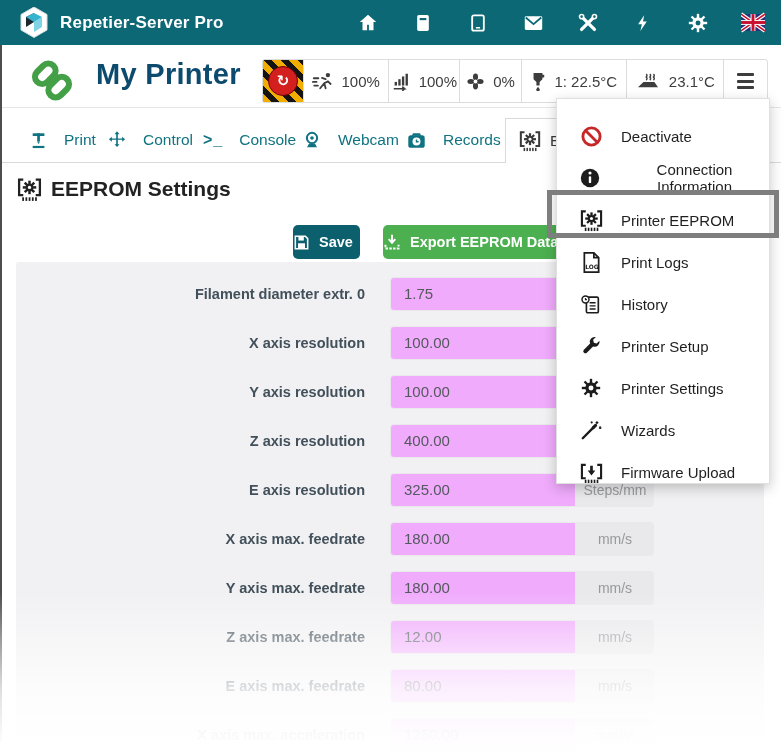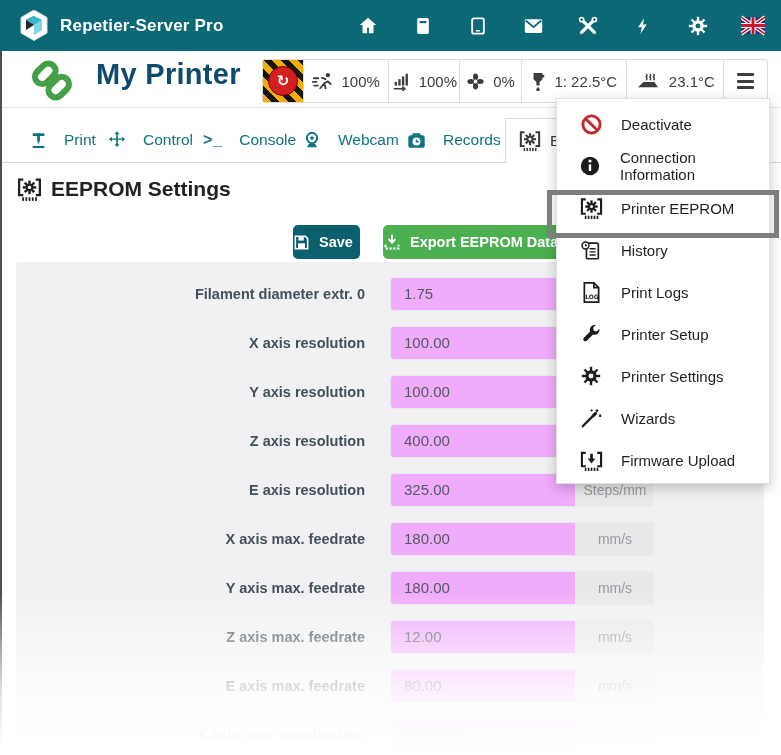--- a/index.html
+++ b/index.html
@@ -6,21 +6,21 @@
   body{
     width:781px;height:755px;position:relative;overflow:hidden;
     background:#fff;font-family:"Liberation Sans",sans-serif;
     -webkit-font-smoothing:antialiased;
   }
   .abs{position:absolute;}
   svg{display:block;}
 
   
   .topbar{
-    top:0;left:0;width:781px;height:51px;background:#0c6874;
+    top:0;left:0;width:781px;height:45px;background:#0c6874;
     display:flex;align-items:center;z-index:20;
   }
   .logo{margin-left:20px;}
   .brand{color:#fff;font-size:17px;font-weight:600;margin-left:12px;letter-spacing:.2px;}
   .topnav{margin-left:auto;margin-right:16px;display:flex;align-items:center;gap:31px;}
   .topnav .tn{width:24px;height:24px;display:flex;align-items:center;justify-content:center;cursor:pointer;}
 
   
   .phead-border{top:107px;left:0;width:781px;height:1px;background:#e6e6e6;}
   .leftedge{top:45px;left:0;width:2px;height:697px;background:#4d4d4d;z-index:3;}
@@ -79,21 +79,21 @@
 
   
   .fade{top:592px;left:0;width:781px;height:163px;z-index:40;pointer-events:none;
     background:linear-gradient(to bottom,rgba(255,255,255,0) 0%,rgba(255,255,255,.45) 30%,
       rgba(255,255,255,.82) 60%,rgba(255,255,255,.97) 88%,#fff 100%);}
 
   
   .menu{
     top:98px;left:556px;width:214px;height:386px;background:#fff;
     border:1px solid #e0e0e0;box-shadow:0 4px 12px rgba(0,0,0,.22);
-    box-sizing:border-box;padding-top:4px;z-index:50;
+    box-sizing:border-box;padding-top:16px;z-index:50;text-align:center;
   }
   .mi{height:42px;display:flex;align-items:center;gap:17px;padding-left:21px;
     font-size:15px;color:#1f1f1f;cursor:pointer;}
   .mi .ic{width:26px;display:flex;align-items:center;justify-content:center;}
   .hilite{top:190px;left:547px;width:232px;height:48px;border:5px solid #7e7e7e;
     box-sizing:border-box;z-index:60;pointer-events:none;}
 </style>
 </head>
 <body>
 
@@ -495,38 +495,38 @@
             <circle r="3.6"></circle>
           </g>
         </g>
         <circle cx="13" cy="10" r="1.6" fill="#fff"></circle>
       </svg>
     </span>
     <span>Printer EEPROM</span>
   </div>
   <div class="mi">
     <span class="ic">
+      <svg width="21" height="23" viewBox="0 0 22 24">
+        <path d="M3.5 2h10l5 5v15h-15z" fill="none" stroke="#1c1c1c" stroke-width="1.8"></path>
+        <path d="M13.5 2v5h5" fill="none" stroke="#1c1c1c" stroke-width="1.8"></path>
+        <text x="4.5" y="19" font-size="6.2" font-weight="bold" fill="#1c1c1c" font-family="DejaVu Sans, sans-serif">LOG</text>
+      </svg>
+    </span>
+    <span>Print Logs</span>
+  </div>
+  <div class="mi">
+    <span class="ic">
       <svg width="22" height="23" viewBox="0 0 24 24">
         <rect x="7" y="4" width="13" height="17" rx="1.5" fill="none" stroke="#1c1c1c" stroke-width="1.8"></rect>
         <path d="M10.5 10h6.5 M10.5 13.5h6.5 M10.5 17h6.5" stroke="#1c1c1c" stroke-width="1.6"></path>
         <circle cx="6" cy="6.5" r="3.8" fill="#fff" stroke="#1c1c1c" stroke-width="1.6"></circle>
         <path d="M6 4.8v1.9h1.6" stroke="#1c1c1c" stroke-width="1.3" fill="none"></path>
       </svg>
     </span>
     <span>History</span>
-  </div>
-  <div class="mi">
-    <span class="ic">
-      <svg width="21" height="23" viewBox="0 0 22 24">
-        <path d="M3.5 2h10l5 5v15h-15z" fill="none" stroke="#1c1c1c" stroke-width="1.8"></path>
-        <path d="M13.5 2v5h5" fill="none" stroke="#1c1c1c" stroke-width="1.8"></path>
-        <text x="4.5" y="19" font-size="6.2" font-weight="bold" fill="#1c1c1c" font-family="DejaVu Sans, sans-serif">LOG</text>
-      </svg>
-    </span>
-    <span>Print Logs</span>
   </div>
   <div class="mi">
     <span class="ic">
       <svg width="22" height="22" viewBox="0 0 24 24">
         <path d="M21.2 6.2a5.3 5.3 0 0 1-7 6.3l-7 7a2.3 2.3 0 0 1-3.2-3.2l7-7a5.3 5.3 0 0 1 6.3-7l-3 3 .8 3.1 3.1.8z" fill="#1c1c1c"></path>
       </svg>
     </span>
     <span>Printer Setup</span>
   </div>
   <div class="mi">

